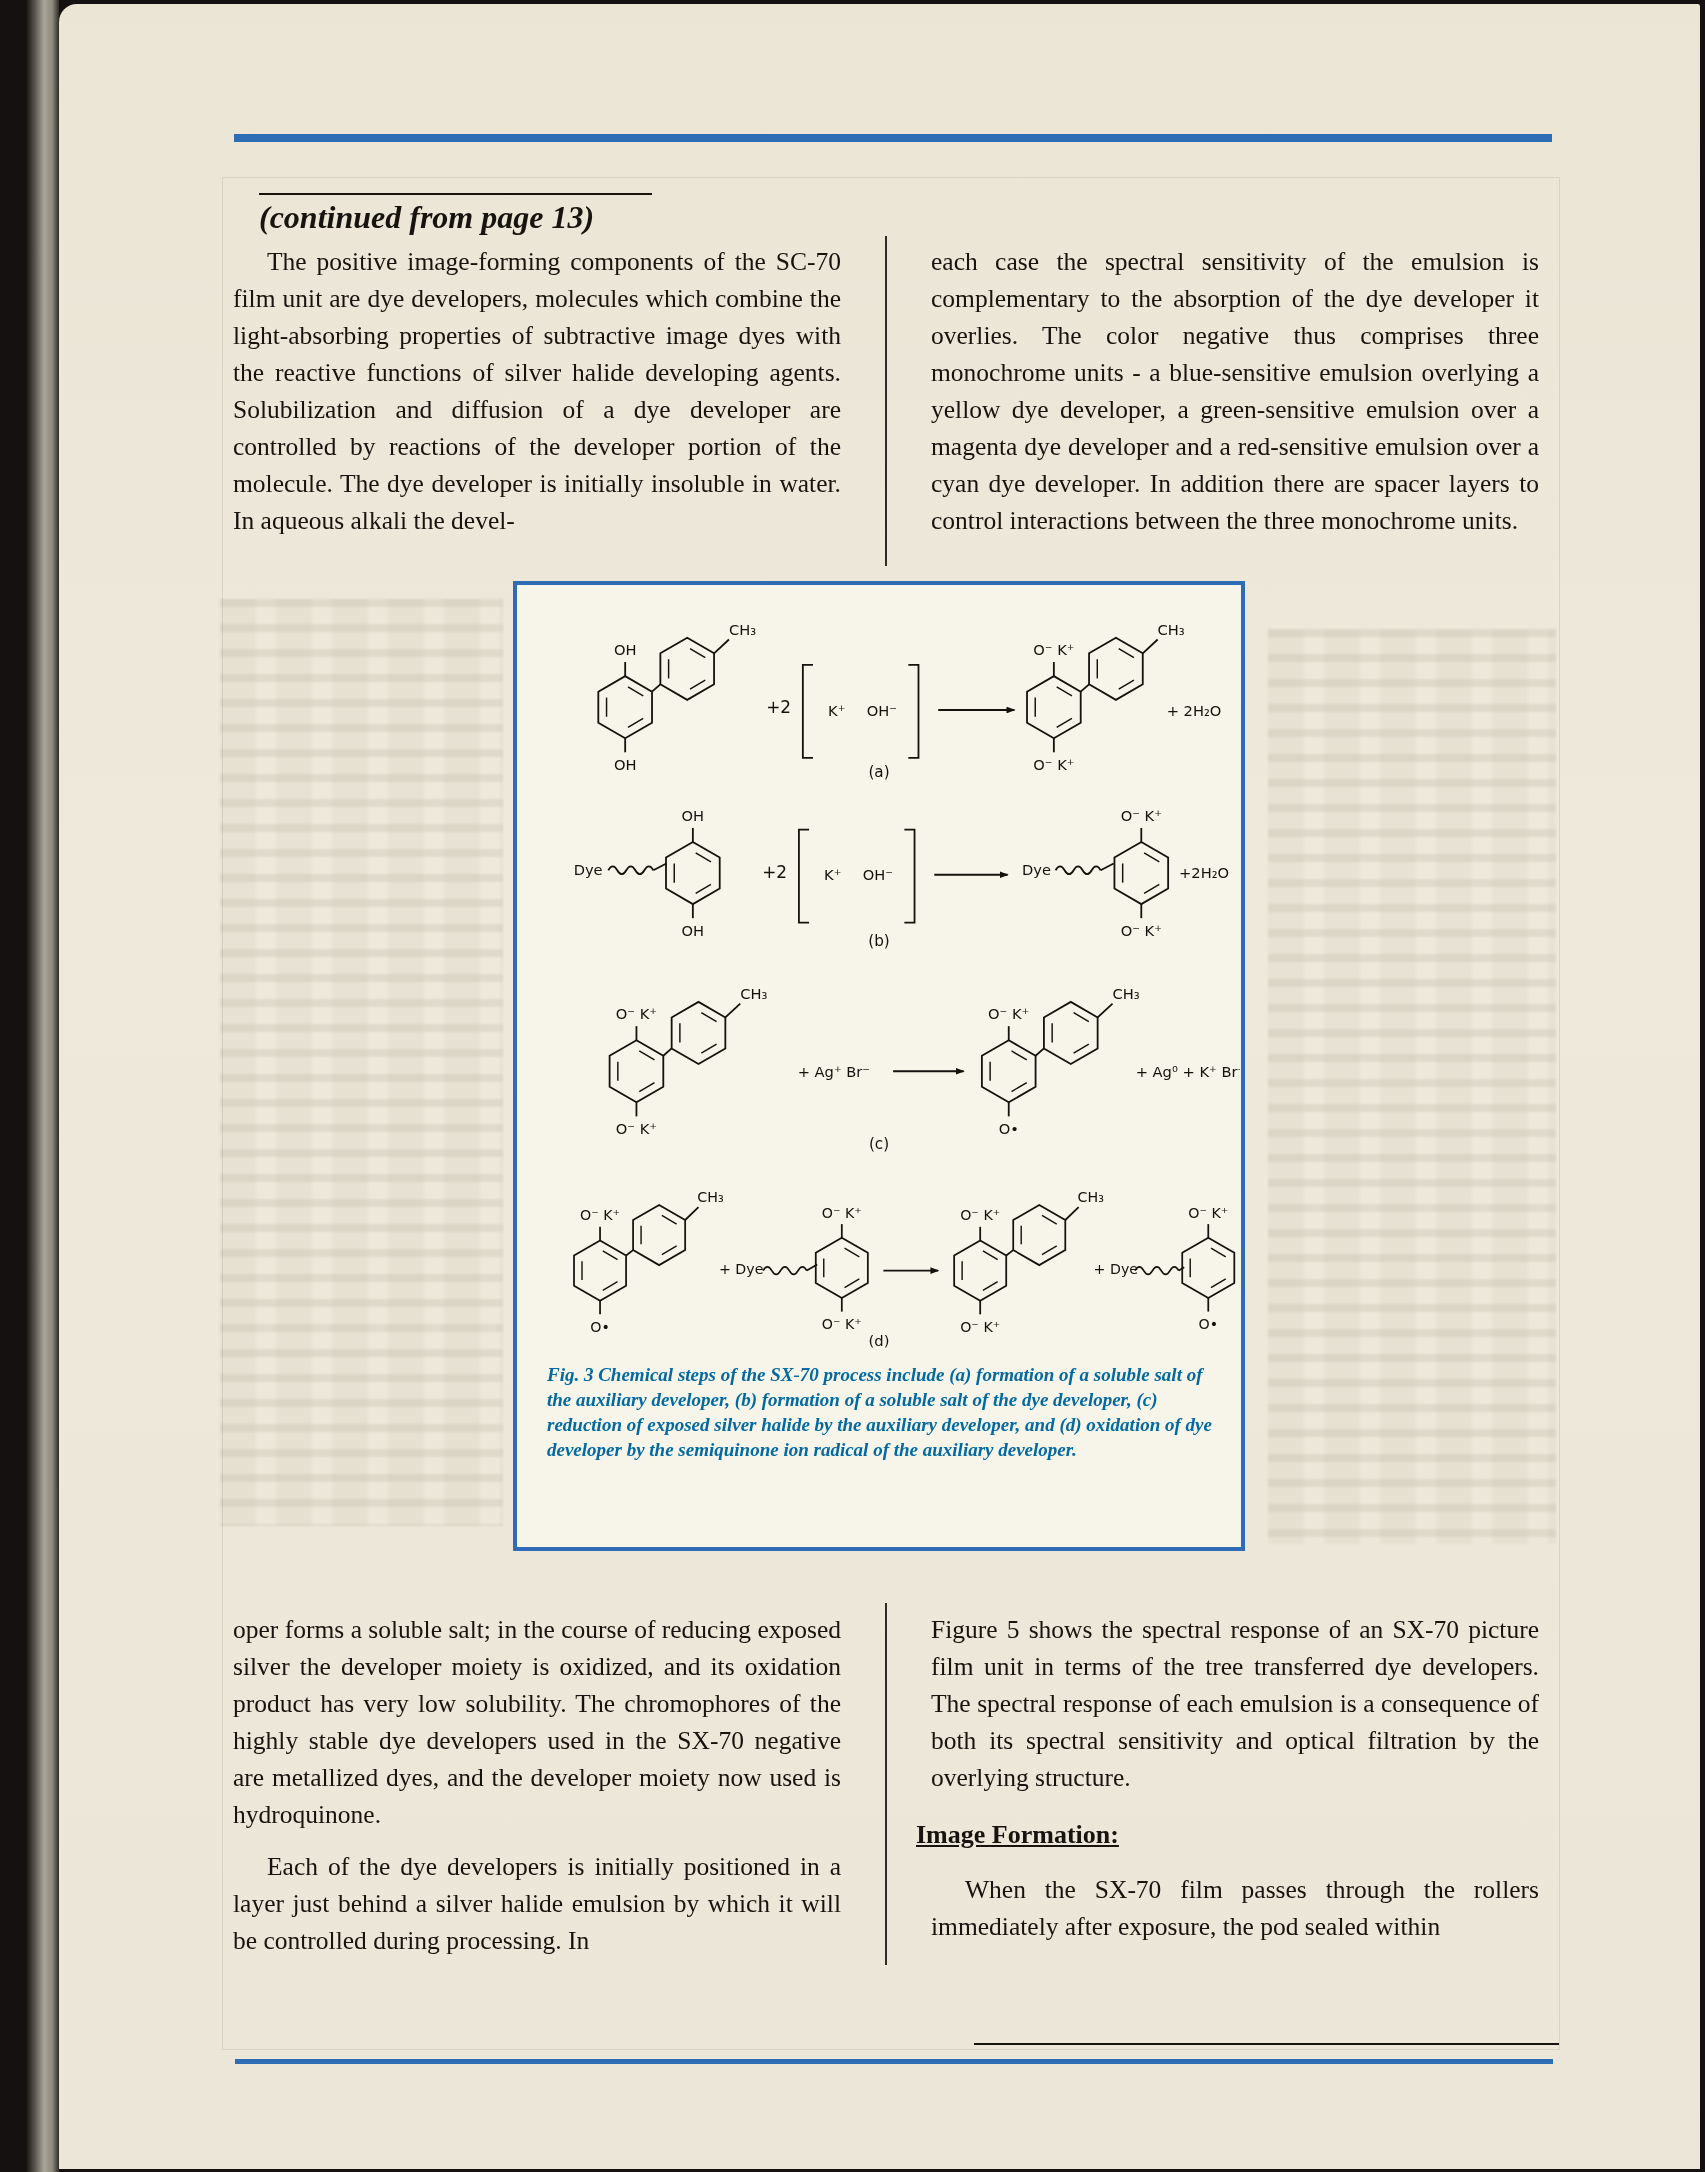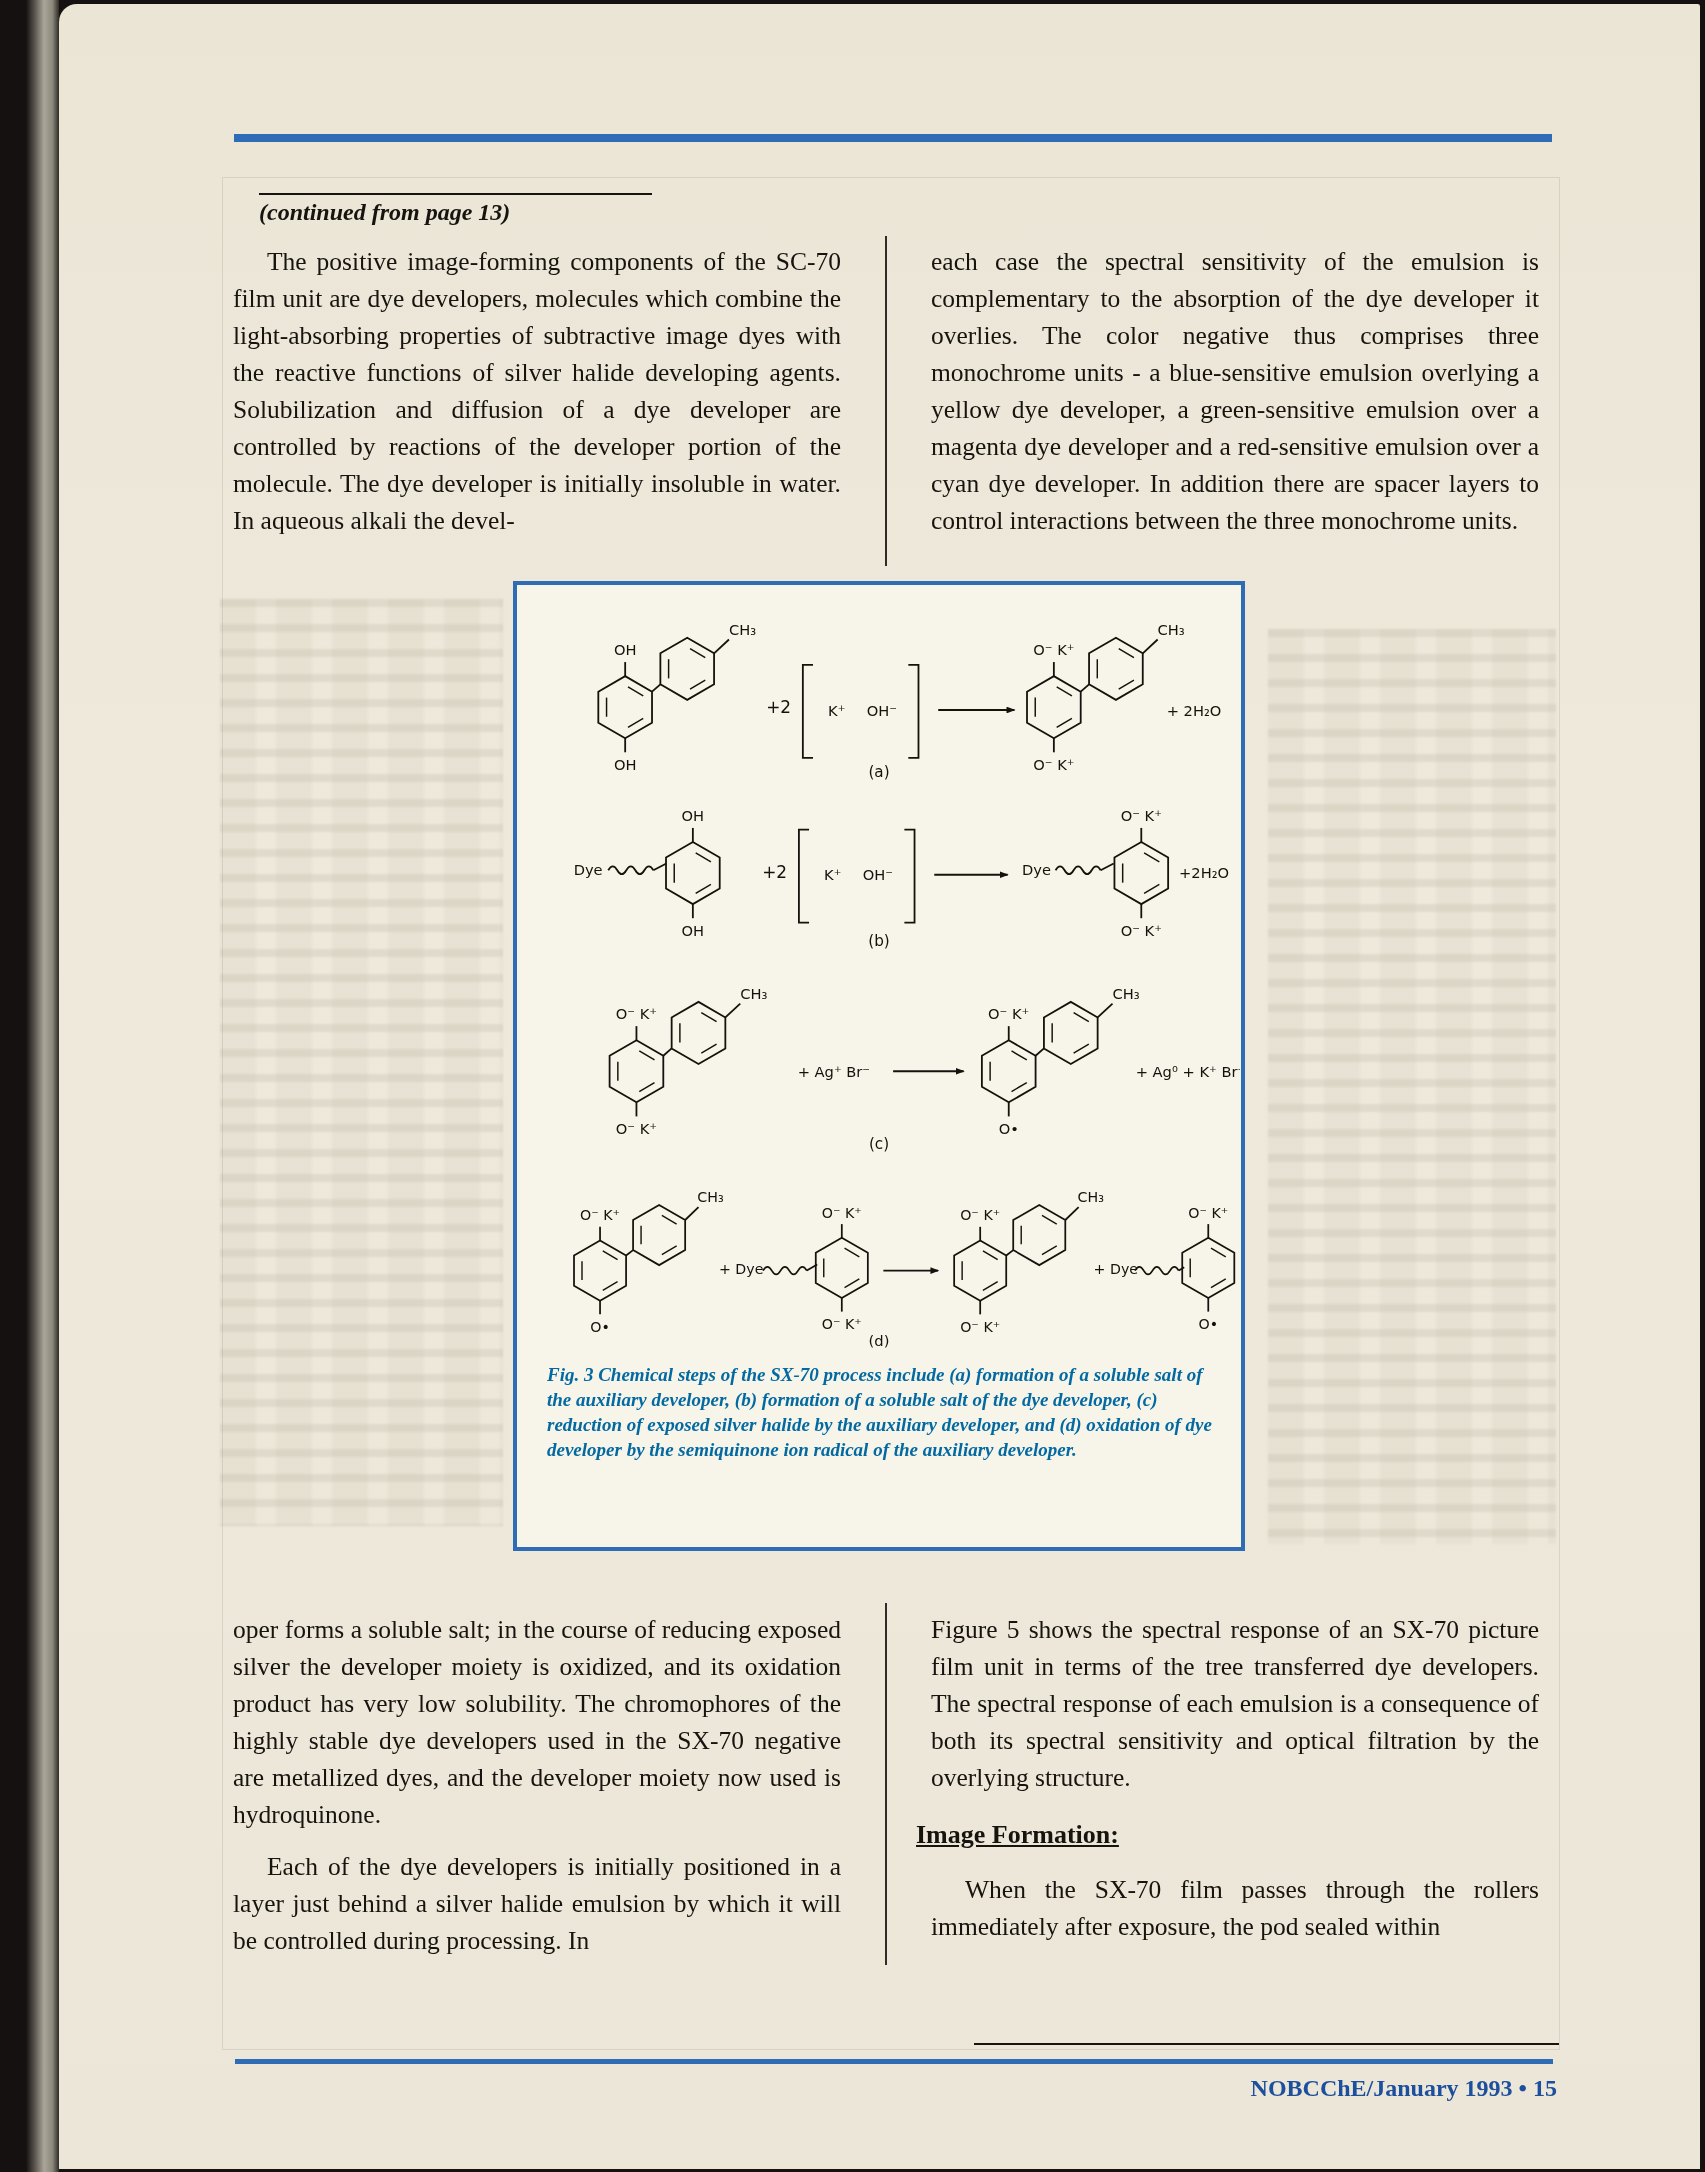--- a/index.html
+++ b/index.html
@@ -11,21 +11,21 @@
   .bleed-border{position:absolute;left:163px;top:173px;width:1338px;height:1873px;border:1.2px solid rgba(100,92,72,.14)}
   .ghost{position:absolute;opacity:.42;filter:blur(0.9px);
     background:repeating-linear-gradient(180deg, rgba(110,100,80,.25) 0 7.7px, rgba(110,100,80,0) 7.7px 25px),
                repeating-linear-gradient(90deg, rgba(110,100,80,.12) 0 36px, rgba(110,100,80,0) 36px 56px)}
   .ghost-left{left:161px;top:595px;width:283px;height:927px}
   .ghost-right{left:1209px;top:625px;width:288px;height:915px}
   .rule{position:absolute;background:var(--rule_blue,#2e6cb5)}
   .rule-top{left:175px;top:130px;width:1318px;height:8.3px}
   .rule-bottom{left:176px;top:2055px;width:1318px;height:5.3px}
   .continued-from{position:absolute;left:200px;top:189px;width:393px;border-top:2.4px solid #17140f;
-    padding-top:2.4px;font-style:italic;font-weight:bold;font-size:24px;line-height:1.25;color:#17140f}
+    padding-top:2.4px;font-style:italic;font-weight:bold;font-size:32px;line-height:1.25;color:#17140f}
   .col{position:absolute;width:638px;font-size:25.5px;line-height:37px;color:#17140f;text-align:justify}
   .col p{margin:15px}
   .col .indent{text-indent:34px}
   .col-top-left{left:159px;top:224px}
   .col-top-right{left:857px;top:224px}
   .col-bot-left{left:159px;top:1592px}
   .col-bot-right{left:857px;top:1592px}
   .vdiv{position:absolute;left:826px;width:1.8px;background:#2e2c27}
   .vdiv-top{top:232px;height:330px}
   .vdiv-bottom{top:1599px;height:362px}
@@ -220,15 +220,14 @@
   <div class="vdiv vdiv-bottom"></div>
   <div class="col col-bot-right">
     <p>Figure 5 shows the spectral response of an SX-70 picture film unit in terms of the tree transferred dye developers.  The spectral response of each emulsion is a consequence of both its spectral sensitivity and optical filtration by the overlying structure.</p>
     <p class="heading">Image Formation:</p>
     <p class="indent">When the SX-70 film passes through the rollers immediately after exposure, the pod sealed within</p>
   </div>
 
   <div class="con-line"></div>
 
   <div class="rule rule-bottom"></div>
-  <div class="footer">NOBCChE/January 1993 • 15</div>
 </div>
 
 
 </body></html>

